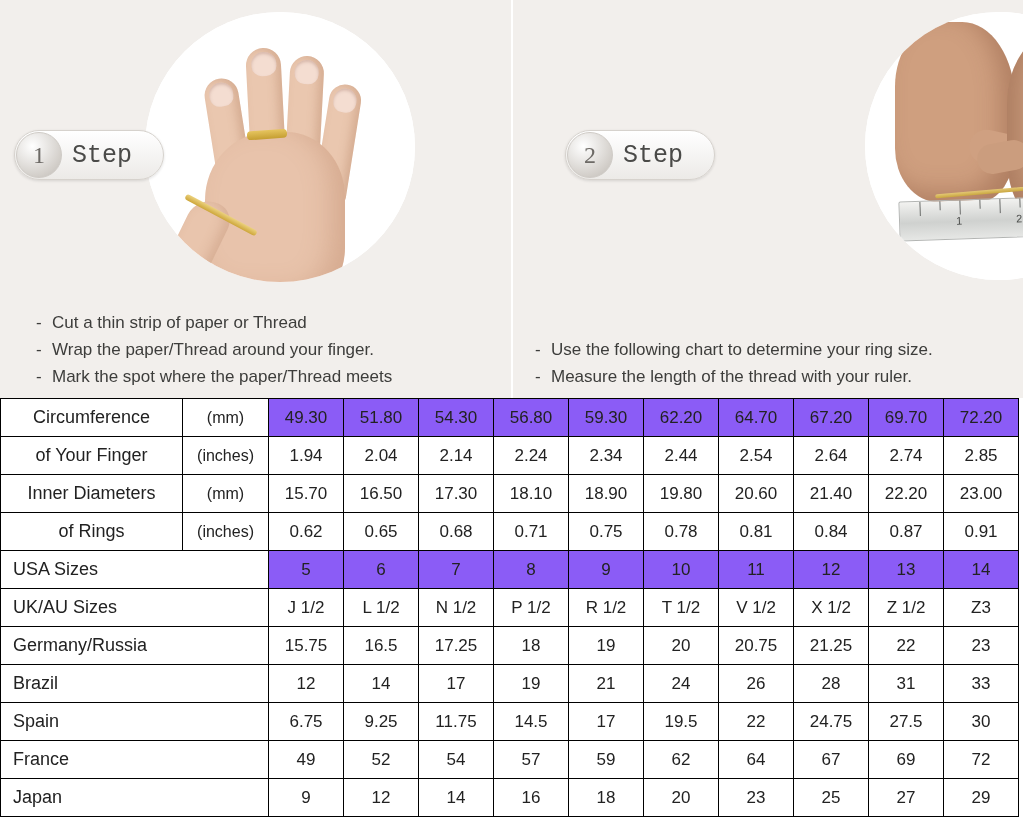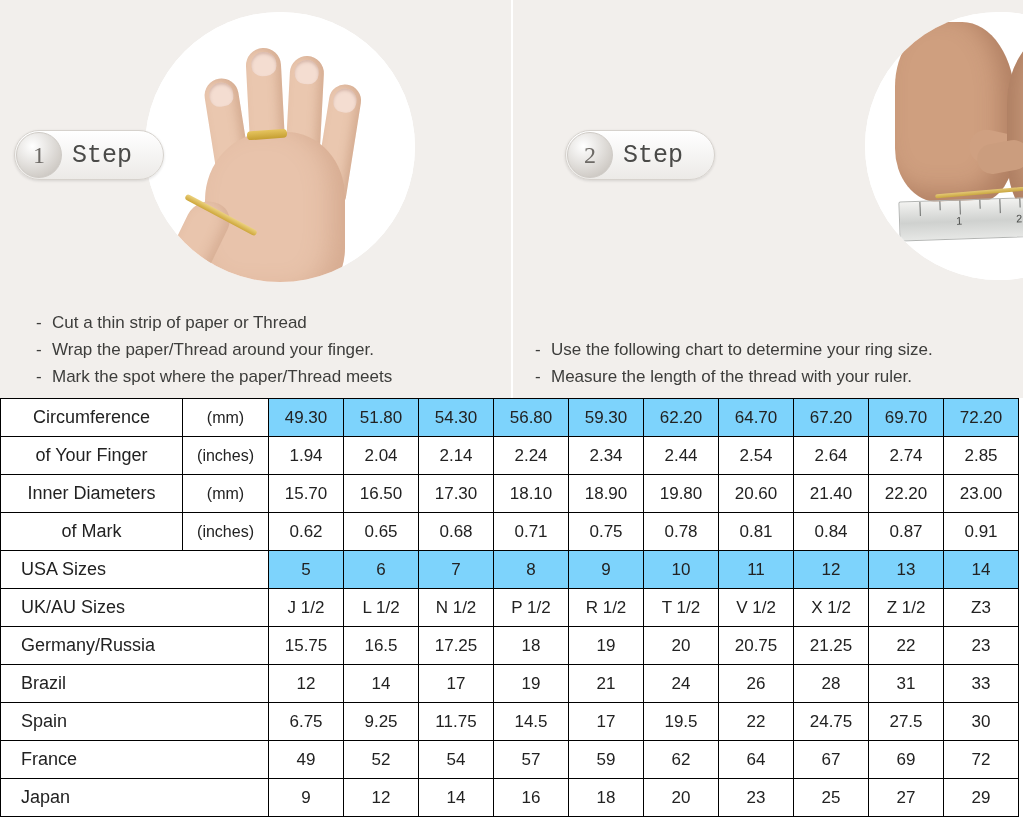--- a/index.html
+++ b/index.html
@@ -230,26 +230,26 @@
     border: 1px solid #000000;
     height: 38px;
     text-align: center;
     padding: 0 2px;
     white-space: nowrap;
   }
   td.label {
     text-align: center;
     font-size: 18px;
   }
-  td.label.leftish { text-align: left; padding-left: 20px; }
+  td.label.leftish { text-align: left; padding-left: 12px; }
   td.unit {
     font-size: 16px;
     width: 86px;
   }
-  td.shaded { background: #7dd3fc; }
+  td.shaded { background: #8b5cf6; }
   .c-label { width: 182px; }
   .c-data { width: 75px; }
 </style>
 </head>
 <body>
 
 <div id="page">
 
   <div class="steps">
 
@@ -376,21 +376,21 @@
           <td>17.30</td>
           <td>18.10</td>
           <td>18.90</td>
           <td>19.80</td>
           <td>20.60</td>
           <td>21.40</td>
           <td>22.20</td>
           <td>23.00</td>
         </tr>
         <tr>
-          <td class="label">of Mark</td>
+          <td class="label">of Rings</td>
           <td class="unit">(inches)</td>
           <td>0.62</td>
           <td>0.65</td>
           <td>0.68</td>
           <td>0.71</td>
           <td>0.75</td>
           <td>0.78</td>
           <td>0.81</td>
           <td>0.84</td>
           <td>0.87</td>

